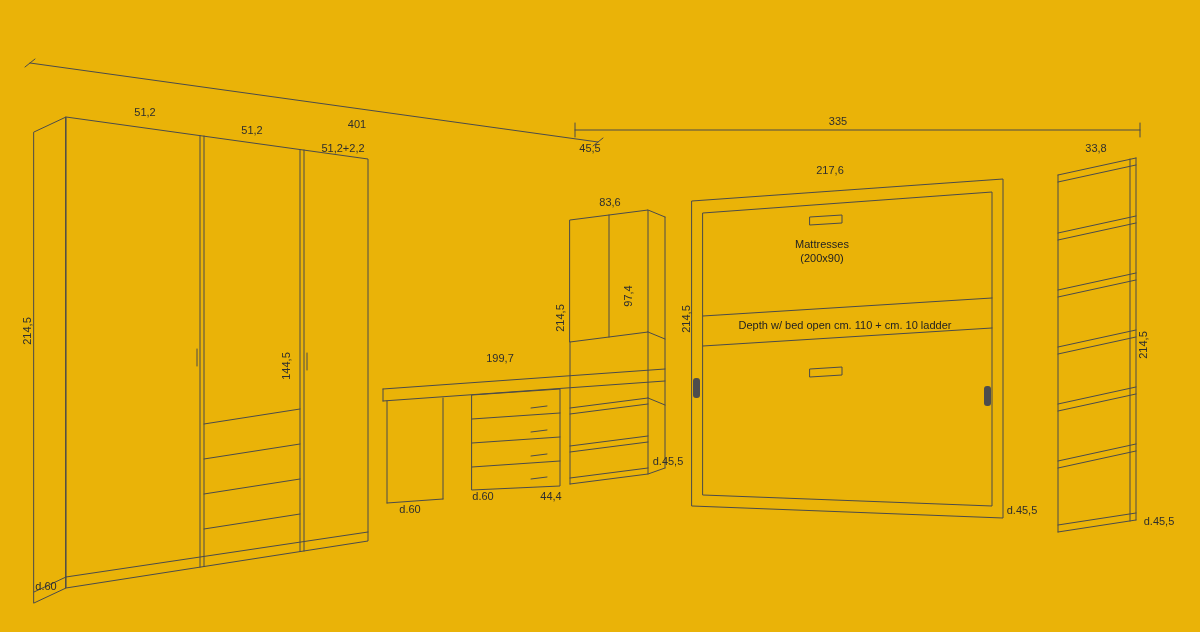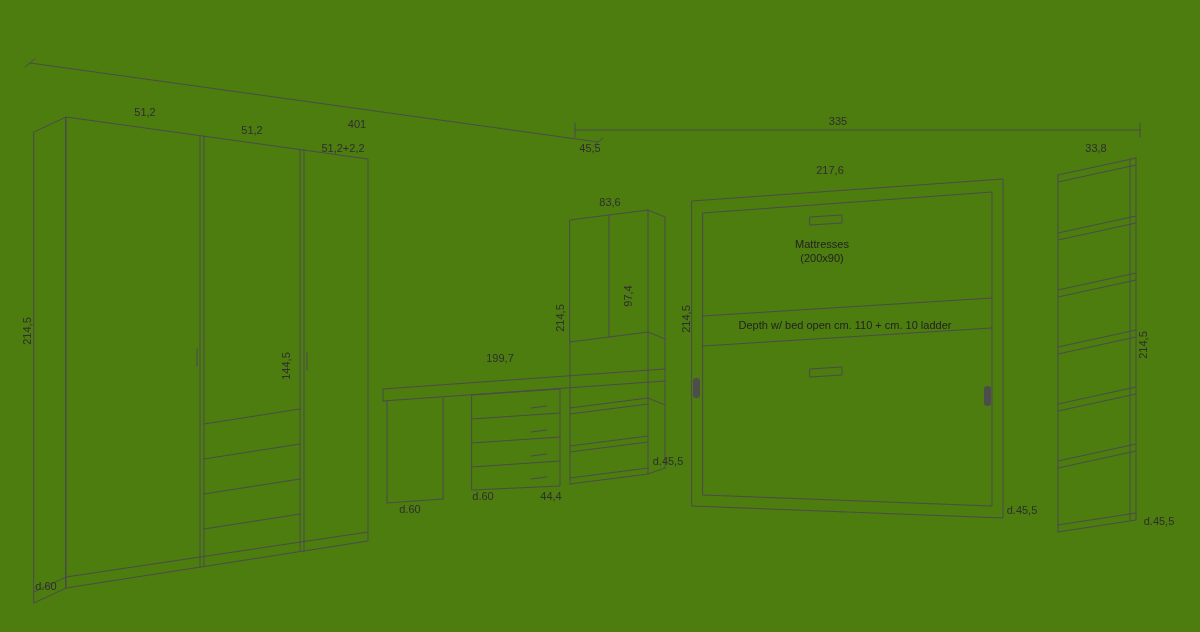--- a/index.html
+++ b/index.html
@@ -1,16 +1,16 @@
 <!DOCTYPE html>
 <html><head>
 <meta charset="utf-8">
 <style>
   html,body{margin:0;padding:0;background:#ffffff;}
-  .canvas{position:relative;width:1200px;height:632px;background:#4d7c0f;overflow:hidden;
+  .canvas{position:relative;width:1200px;height:632px;background:#eab308;overflow:hidden;
           font-family:"Liberation Sans", sans-serif;}
   svg{position:absolute;top:0;left:0;}
   .line{stroke:#4b4b4b;stroke-width:1;fill:none;stroke-linecap:round;stroke-linejoin:round;}
   .fill-dark{fill:#4d4d4d;stroke:none;}
   .dim{font-size:11px;fill:#2e2e2e;}
   .note{font-size:11px;fill:#222222;}
 </style>
 </head>
 <body>
 

